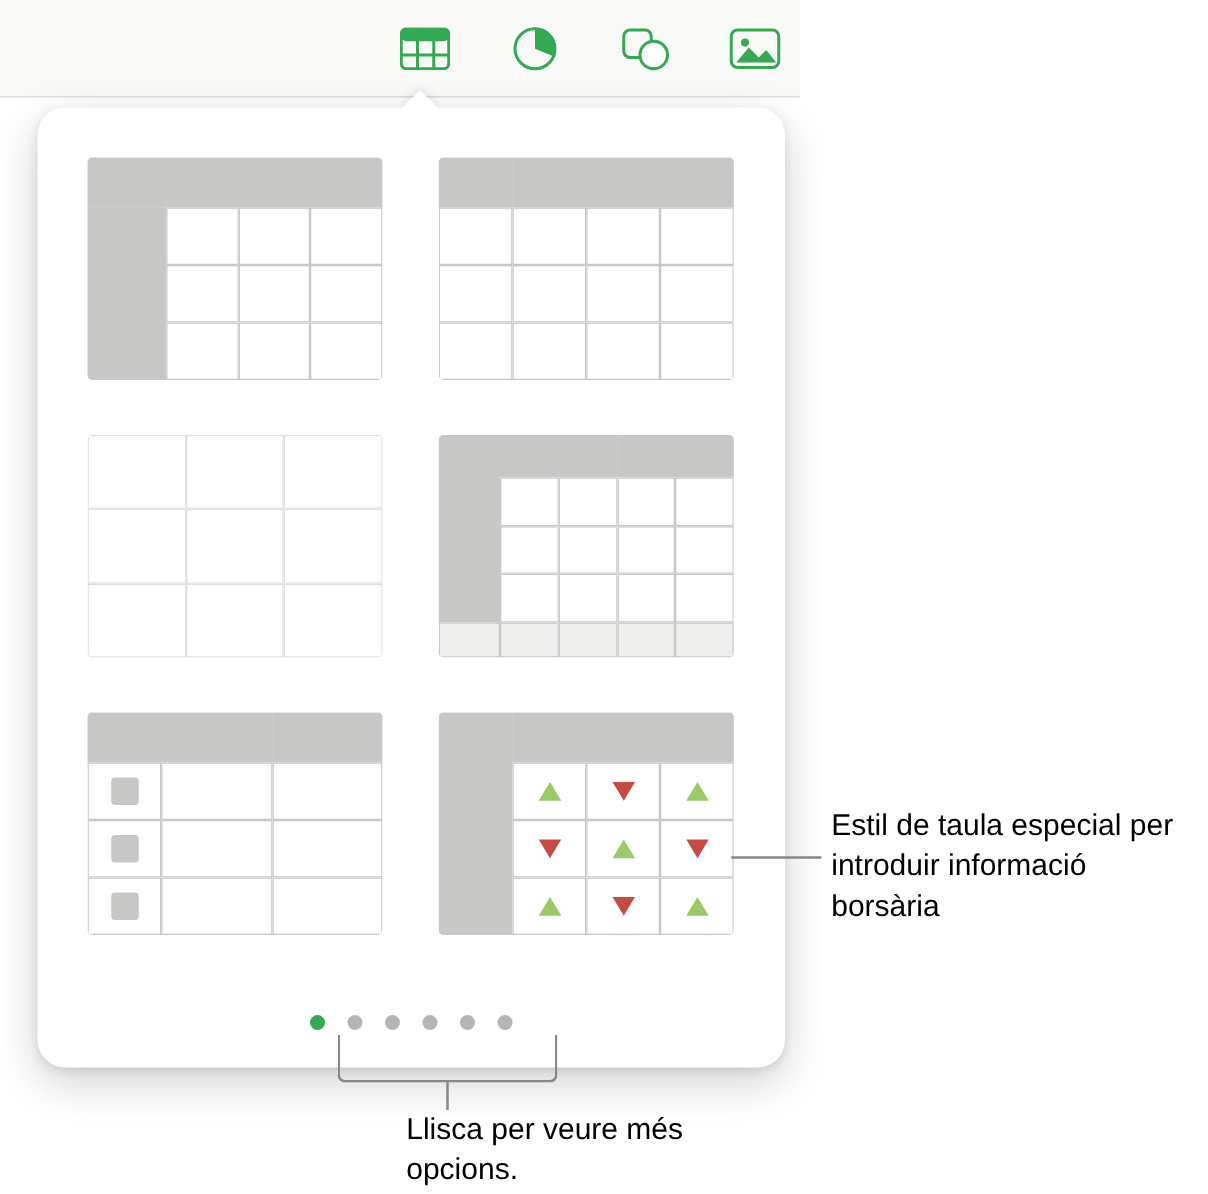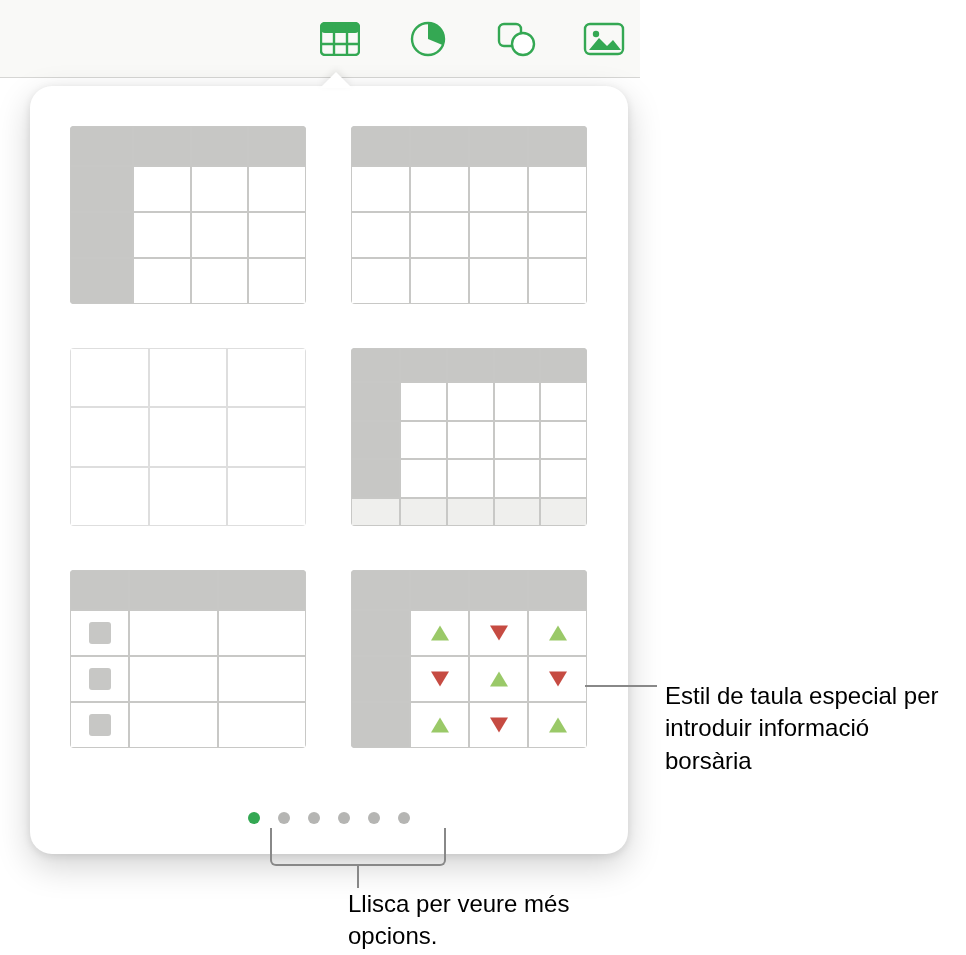--- a/index.html
+++ b/index.html
@@ -122,25 +122,24 @@
   .callout {
     position: absolute;
     font-size: 24px;
     line-height: 1.35;
     color: #000;
   }
   .callout-stock {
     top: 645px;
     left: 665px;
     width: 290px;
-    margin-top: 35px;
   }
   .callout-swipe {
     top: 888px;
-    left: 348px;
+    left: 325px;
     width: 300px;
   }
   .leader-stock {
     position: absolute;
     top: 685px;
     left: 585px;
     width: 72px;
     height: 2px;
     background: #888;
   }

